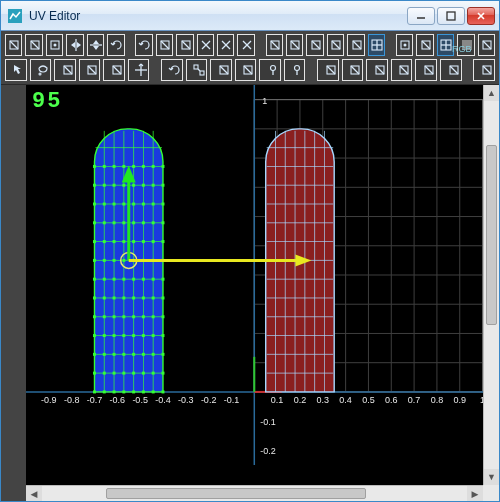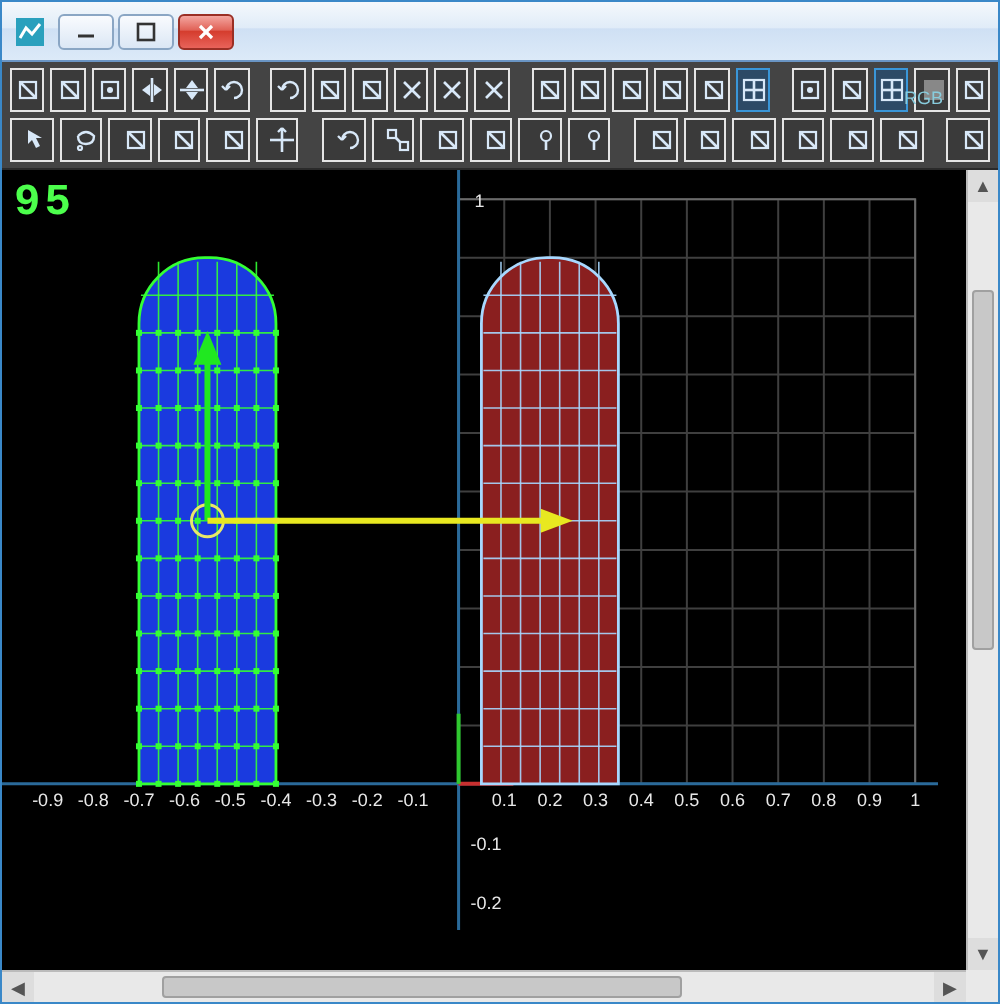--- a/index.html
+++ b/index.html
@@ -17,21 +17,21 @@
   .menubar span { cursor:default; }
   
   .toolbar { background:#444; padding:3px 4px; display:flex; flex-direction:column; gap:3px; border-bottom:1px solid #2a2a2a;}
   .tool-row { display:flex; align-items:center; gap:3px; flex-wrap:nowrap;}
   .tbtn { width:22px; height:22px; background:#3a3a3a; border:1px solid #e5e5e5; display:flex; align-items:center; justify-content:flex-end; color:#ccc; font-size:11px; position:relative;}
   .tbtn.on { background:#2d4a66; border-color:#3a96d8;}
   .tbtn svg { width:14px; height:14px; }
   .sep { width:6px; height:22px; }
   .rgb-label { color:#8cd; font-size:9px; position:absolute; bottom:1px; right:2px;}
   
-  .viewport { flex:1; background:#000; position:relative; overflow:hidden; }
+  .viewport { flex:1; background:#000; position:relative; overflow:hidden;margin-left:25px; }
   .viewport svg { position:absolute; top:0; left:0; }
   .counter { position:absolute; top:4px; left:6px; font-family:"Courier New",monospace; font-size:22px; font-weight:bold; color:#4cff4c; letter-spacing:2px;}
   .scrollbar-v { position:absolute; right:0; top:0; bottom:16px; width:16px; background:#e9e9e9; border-left:1px solid #bbb;}
   .scrollbar-v .thumb { position:absolute; left:2px; right:2px; top:60px; height:180px; background:#c8c8c8; border:1px solid #a0a0a0; border-radius:2px;}
   .scrollbar-v .arr { position:absolute; left:0; right:0; height:16px; background:#ddd; display:flex; align-items:center; justify-content:center; font-size:9px; color:#555;}
   .scrollbar-v .arr.up{top:0;} .scrollbar-v .arr.down{bottom:0;}
   .scrollbar-h { position:absolute; left:0; right:16px; bottom:0; height:16px; background:#e9e9e9; border-top:1px solid #bbb;}
   .scrollbar-h .thumb { position:absolute; top:2px; bottom:2px; left:80px; width:260px; background:#c8c8c8; border:1px solid #a0a0a0; border-radius:2px;}
   .scrollbar-h .arr { position:absolute; top:0; bottom:0; width:16px; background:#ddd; display:flex; align-items:center; justify-content:center; font-size:9px; color:#555;}
   .scrollbar-h .arr.left{left:0;} .scrollbar-h .arr.right{right:0;}
@@ -43,20 +43,21 @@
 
 <div class="window">
 
   <div class="titlebar">
     <span class="app-icon">
       <svg viewBox="0 0 16 16">
           <rect x="1" y="1" width="14" height="14" fill="#2aa0bd"></rect>
           <path d="M3 11 L6 6 L9 9 L13 4" stroke="#fff" stroke-width="1.5" fill="none"></path>
         </svg>
     </span>
+    <span class="title">UV Editor</span>
     <div class="winbtns">
       <div class="winbtn">
           <svg width="10" height="10">
             <line x1="1" y1="7" x2="9" y2="7" stroke="#333" stroke-width="1.5"></line>
           </svg>
         </div>
       <div class="winbtn">
           <svg width="10" height="10">
             <rect x="1" y="1" width="8" height="8" fill="none" stroke="#333" stroke-width="1.3"></rect>
           </svg>

